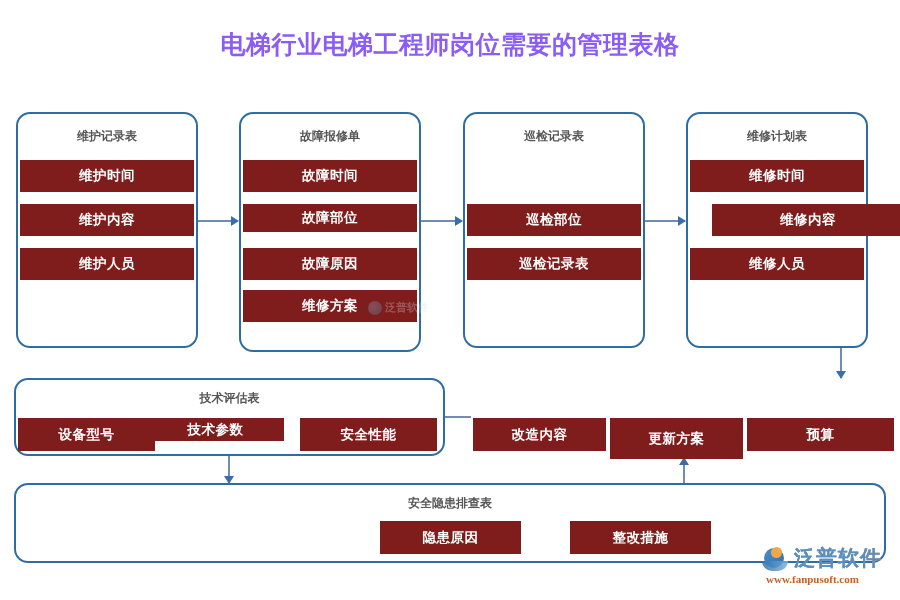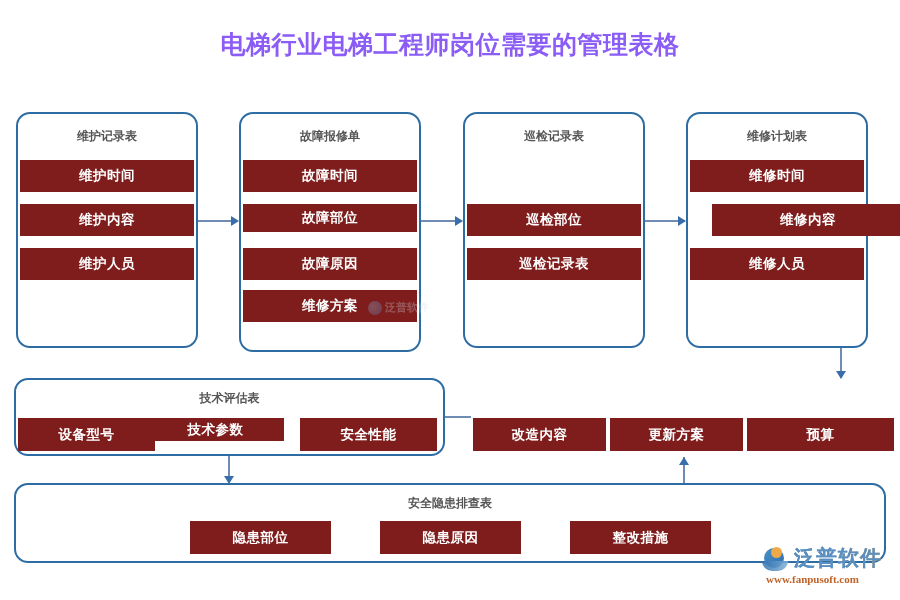--- a/index.html
+++ b/index.html
@@ -251,27 +251,26 @@
   <div class="chip" style="left:690px; top:248px; width:174px; height:32px;">维修人员</div>
 
   <div class="card" style="left:14px; top:378px; width:431px; height:78px;">
     <div class="card-title" style="top:10px;">技术评估表</div>
   </div>
   <div class="chip" style="left:18px; top:418px; width:137px; height:33px;">设备型号</div>
   <div class="chip" style="left:147px; top:418px; width:137px; height:23px;">技术参数</div>
   <div class="chip" style="left:300px; top:418px; width:137px; height:33px;">安全性能</div>
 
   <div class="chip" style="left:473px; top:418px; width:133px; height:33px;">改造内容</div>
-  <div class="chip" style="left:610px; top:418px; width:133px; height:33px;">更新方案</div>
+  <div class="chip" style="left:610px; top:418px; width:133px; height:41px;">更新方案</div>
   <div class="chip" style="left:747px; top:418px; width:147px; height:33px;">预算</div>
 
   <div class="card" style="left:14px; top:483px; width:872px; height:80px;">
     <div class="card-title" style="top:10px;">安全隐患排查表</div>
   </div>
-  <div class="chip" style="left:190px; top:521px; width:141px; height:33px;">隐患部位</div>
   <div class="chip" style="left:380px; top:521px; width:141px; height:33px;">隐患原因</div>
   <div class="chip" style="left:570px; top:521px; width:141px; height:33px;">整改措施</div>
 
   <div class="logo">
     <div class="logo-row">
       <div class="logo-mark">
         <div class="c1"></div>
         <div class="c2"></div>
         <div class="c3"></div>
       </div>

